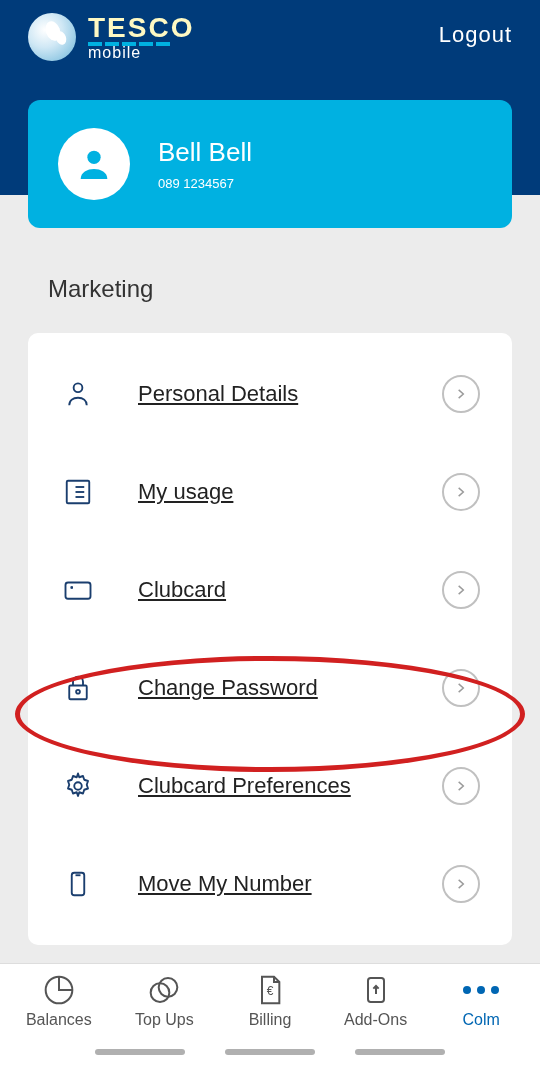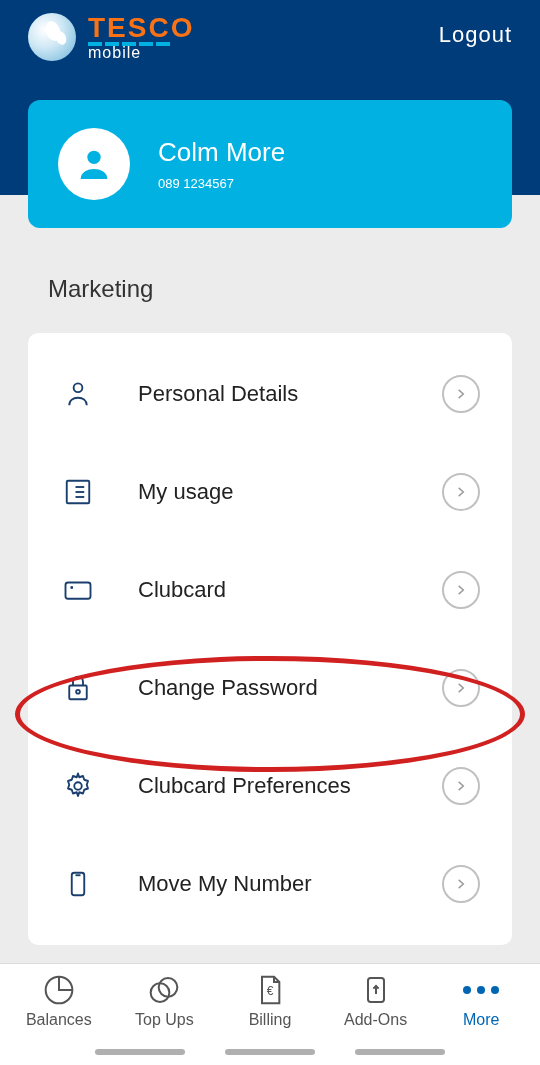--- a/index.html
+++ b/index.html
@@ -5,41 +5,41 @@
     * { margin: 0; padding: 0; box-sizing: border-box; font-family: -apple-system, BlinkMacSystemFont, 'Segoe UI', Arial, sans-serif; }
     body { width: 540px; height: 1065px; background: #ececec; position: relative; overflow: hidden; }
     
     .header { background: #003b7a; height: 195px; padding: 12px 28px 0; position: relative; }
     .header-top { display: flex; justify-content: space-between; align-items: flex-start; }
     .logo-wrap { display: flex; align-items: center; gap: 12px; }
     .logo-circle { width: 48px; height: 48px; border-radius: 50%; background: radial-gradient(circle at 35% 35%, #fff 0%, #d0e8f5 40%, #6bb5d9 100%); position: relative; }
     .logo-circle::before { content: ''; position: absolute; width: 14px; height: 20px; background: #fff; border-radius: 50%; top: 8px; left: 18px; transform: rotate(-20deg); }
     .logo-circle::after { content: ''; position: absolute; width: 10px; height: 14px; background: #fff; border-radius: 50%; top: 18px; left: 28px; transform: rotate(-20deg); }
     .logo-text { display: flex; flex-direction: column; }
-    .brand-main { color: #f97316; font-size: 28px; font-weight: 700; letter-spacing: 2px; }
+    .brand-main { color: #fef9c3; font-size: 28px; font-weight: 700; letter-spacing: 2px; }
     .brand-dashes { display: flex; gap: 3px; margin-top: -2px; }
     .brand-dashes span { width: 14px; height: 4px; background: #00b1e1; }
     .brand-sub { color: #fff; font-size: 16px; letter-spacing: 1px; margin-top: -2px; }
     .logout { color: #fff; font-size: 22px; letter-spacing: 1px; padding-top: 10px; }
     
     .profile-card { position: absolute; top: 100px; left: 28px; right: 28px; background: #00b1e1; border-radius: 12px; padding: 28px 30px; display: flex; align-items: center; gap: 28px; }
     .avatar { width: 72px; height: 72px; background: #fff; border-radius: 50%; display: flex; align-items: center; justify-content: center; }
     .avatar svg { width: 40px; height: 40px; fill: #00b1e1; }
     .profile-info { color: #fff; }
     .profile-name { font-size: 26px; font-weight: 500; margin-bottom: 8px; }
     .profile-phone { font-size: 13px; font-weight: 400; }
     
     .content { padding: 80px 28px 0; }
     .section-title { font-size: 24px; color: #333; margin-bottom: 30px; padding-left: 20px; }
     
     .menu-card { background: #fff; border-radius: 10px; padding: 12px 0; }
     .menu-item { display: flex; align-items: center; padding: 30px 32px; position: relative; }
     .menu-icon { width: 36px; display: flex; justify-content: center; }
     .menu-icon svg { width: 30px; height: 30px; fill: none; stroke: #1a3e6e; stroke-width: 1.5; }
-    .menu-label { font-size: 22px; color: #222; margin-left: 42px; flex: 1; }
+    .menu-label { font-size: 22px; color: #222; margin-left: 42px; flex: 1; text-decoration: underline; }
     .chevron-wrap { width: 38px; height: 38px; border: 2px solid #c0c0c0; border-radius: 50%; display: flex; align-items: center; justify-content: center; }
     .chevron-wrap svg { width: 14px; height: 14px; fill: none; stroke: #9a9a9a; stroke-width: 2.5; }
     
     .highlight-oval { position: absolute; border: 5px solid #d12020; border-radius: 50%; width: 510px; height: 116px; top: 656px; left: 15px; pointer-events: none; }
     
     .bottom-nav { position: absolute; bottom: 0; left: 0; right: 0; background: #fff; border-top: 1px solid #ddd; }
     .nav-row { display: flex; justify-content: space-around; padding: 10px 6px 14px; }
     .nav-item { display: flex; flex-direction: column; align-items: center; gap: 5px; width: 20%; }
     .nav-icon { height: 32px; display: flex; align-items: center; justify-content: center; }
     .nav-icon svg { width: 32px; height: 32px; fill: none; stroke: #555; stroke-width: 1.5; }
@@ -76,21 +76,21 @@
 </div>
 
 <div class="profile-card">
   <div class="avatar">
     <svg viewBox="0 0 24 24">
         <circle cx="12" cy="8" r="4"></circle>
         <path d="M4 21c0-4 4-6 8-6s8 2 8 6z"></path>
       </svg>
   </div>
   <div class="profile-info">
-    <div class="profile-name">Colm More</div>
+    <div class="profile-name">Bell Bell</div>
     <div class="profile-phone">089 1234567</div>
   </div>
 </div>
 
 <div class="content">
   <div class="section-title">Marketing</div>
 
   <div class="menu-card">
 
     <div class="menu-item">
@@ -235,21 +235,21 @@
       <div class="nav-label">Add-Ons</div>
     </div>
     <div class="nav-item active">
       <div class="nav-icon">
           <div class="dots">
             <span></span>
             <span></span>
             <span></span>
           </div>
         </div>
-      <div class="nav-label">More</div>
+      <div class="nav-label">Colm</div>
     </div>
   </div>
   <div class="home-indicator">
       <span></span>
       <span></span>
       <span></span>
     </div>
 </div>
 
 </body></html>

